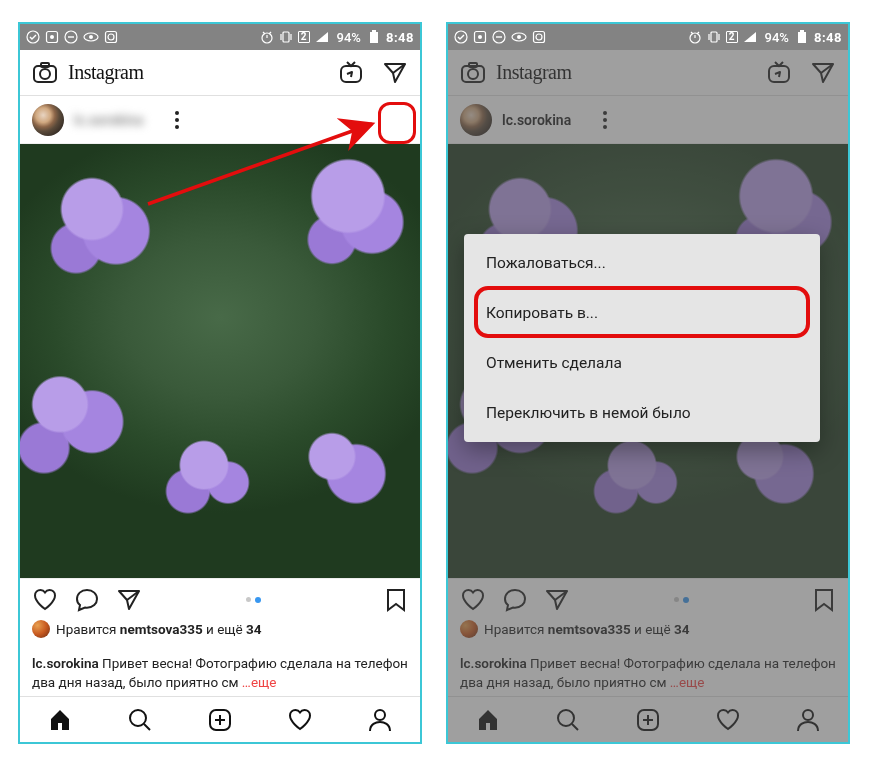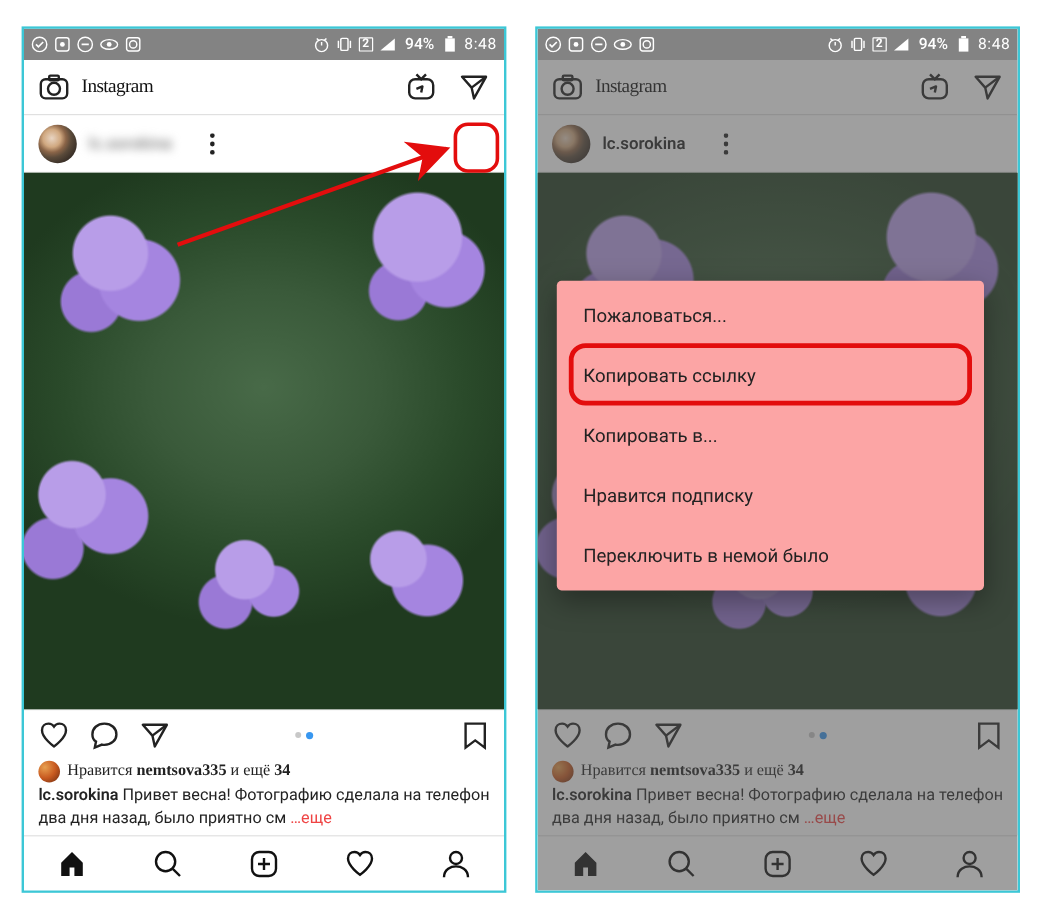--- a/index.html
+++ b/index.html
@@ -33,34 +33,34 @@
     font-size: 13px;
   }
   .statusbar .left-icons, .statusbar .right-icons {
     display: flex;
     align-items: center;
     gap: 5px;
   }
   .statusbar svg { display:block; }
   .statusbar .spacer { flex: 1; }
   .statusbar .pct { font-weight: 500; margin: 0 3px; }
-  .statusbar .time { font-weight: 400; margin-left: 2px; letter-spacing:0.5px;}
+  .statusbar .time { font-weight: 700; margin-left: 2px; letter-spacing:0.5px;}
   .sim { font-size:10px; font-weight:700; border:1px solid #fff; padding:0 2px; line-height:10px; border-radius:1px;}
   
   .appheader {
     height: 46px;
     border-bottom: 1px solid #e0e0e0;
     display: flex;
     align-items: center;
     padding: 0 12px;
     gap: 10px;
   }
   .logo-script {
     font-family: "Brush Script MT", "Segoe Script", cursive;
-    font-size: 16px;
+    font-size: 20px;
     font-weight: 500;
     color: #111;
     letter-spacing: -0.5px;
   }
   .appheader .spacer { flex:1; }
   
   .postheader {
     height: 48px;
     display: flex;
     align-items: center;
@@ -146,21 +146,21 @@
   .dots-indicator { display:flex; gap:4px; align-items:center; margin-left:-20px;}
   .dot { width:5px; height:5px; border-radius:50%; background:#c8c8c8; }
   .dot.active { background:#3897f0; width:6px; height:6px; }
   
   .meta {
     padding: 0 12px 4px 12px;
     font-size: 13.5px;
     line-height: 1.4;
     color:#222;
   }
-  .likes-row { display:flex; align-items:center; gap:6px; margin-bottom:2px;font-family:Liberation Serif, serif;}
+  .likes-row { display:flex; align-items:flex-start; gap:6px; margin-bottom:15px;}
   .likes-avatar {
     width:18px; height:18px; border-radius:50%;
     background:
       radial-gradient(circle at 30% 30%, #e8a050 0%, #c85a20 50%, #6a2a10 100%);
     flex-shrink:0;
   }
   .caption-row { display:block; }
   .caption-user { font-weight:600; }
   .caption-more { color:#ef4444; }
   
@@ -181,21 +181,21 @@
     background: rgba(80,80,80,0.55);
     z-index: 10;
     pointer-events:none;
   }
   
   .popup {
     position: absolute;
     left: 16px;
     right: 28px;
     top: 210px;
-    background: #fca5a5;
+    background: #e5e5e5;
     border-radius: 4px;
     box-shadow: 0 8px 24px rgba(0,0,0,0.35);
     z-index: 20;
     padding: 4px 0;
   }
   .popup-item {
     padding: 16px 22px;
     font-size: 15.5px;
     color: #222;
   }
@@ -524,20 +524,19 @@
           <circle cx="13" cy="8" r="5" fill="none" stroke="#111" stroke-width="2"></circle>
           <path d="M3 24 C3 17 9 15 13 15 C17 15 23 17 23 24" fill="none" stroke="#111" stroke-width="2"></path>
         </svg>
       </div>
   </div>
 
   <div class="dim-overlay" style="top:26px;"></div>
 
   <div class="popup">
     <div class="popup-item">Пожаловаться...</div>
-    <div class="popup-item">Копировать ссылку</div>
     <div class="popup-item">Копировать в...</div>
-    <div class="popup-item">Нравится подписку</div>
+    <div class="popup-item">Отменить сделала</div>
     <div class="popup-item">Переключить в немой было</div>
     <div class="popup-highlight"></div>
   </div>
 
 </div>
 
 </body></html>

